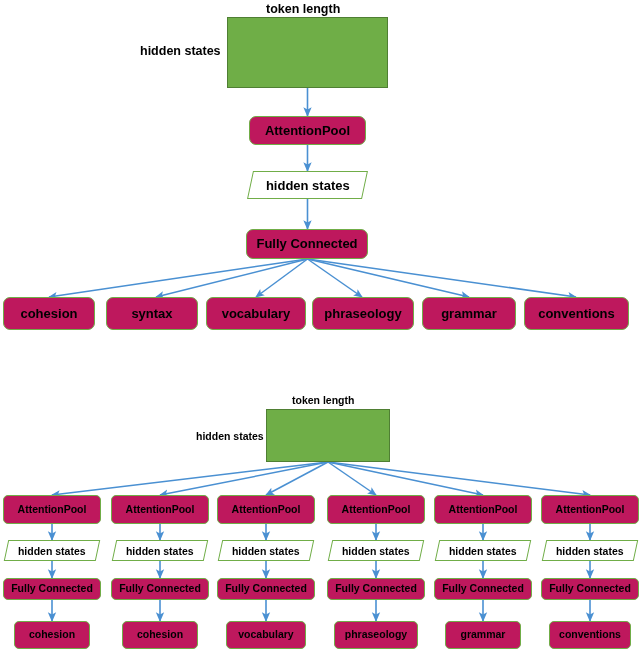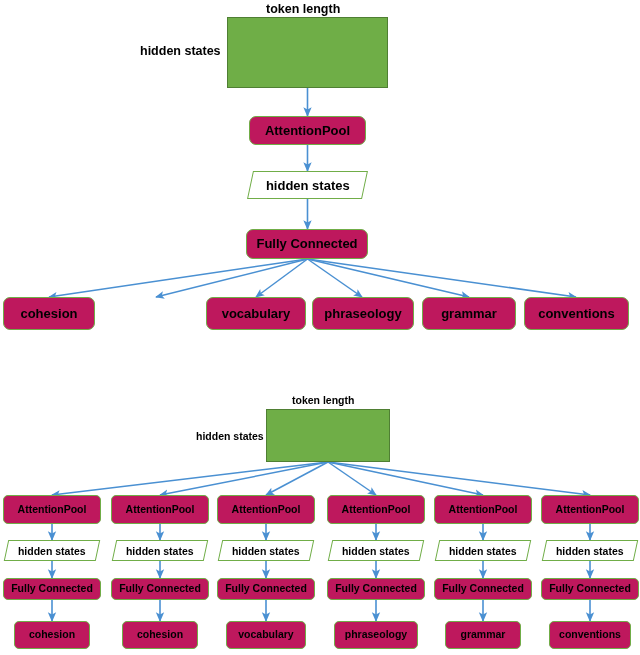--- a/index.html
+++ b/index.html
@@ -145,20 +145,21 @@
 
   <div class="node" style="left:249px; top:116px; width:117px; height:29px; font-size:13px;">AttentionPool</div>
 
   <div class="para" style="left:250px; top:171px; width:115px; height:28px; font-size:13px;">
     <span>hidden states</span>
   </div>
 
   <div class="node" style="left:246px; top:229px; width:122px; height:30px; font-size:13px;">Fully Connected</div>
 
   <div class="node" style="left:3px; top:297px; width:92px; height:33px; font-size:13px;">cohesion</div>
+  <div class="node" style="left:106px; top:297px; width:92px; height:33px; font-size:13px;">syntax</div>
   <div class="node" style="left:206px; top:297px; width:100px; height:33px; font-size:13px;">vocabulary</div>
   <div class="node" style="left:312px; top:297px; width:102px; height:33px; font-size:13px;">phraseology</div>
   <div class="node" style="left:422px; top:297px; width:94px; height:33px; font-size:13px;">grammar</div>
   <div class="node" style="left:524px; top:297px; width:105px; height:33px; font-size:13px;">conventions</div>
 
   <div class="plainlabel" style="left:292px; top:394px; font-size:10.5px;">token length</div>
 
   <div class="greenbox" style="left:266px; top:409px; width:124px; height:53px;"></div>
 
   <div class="plainlabel" style="left:196px; top:430px; font-size:10.5px;">hidden states</div>

